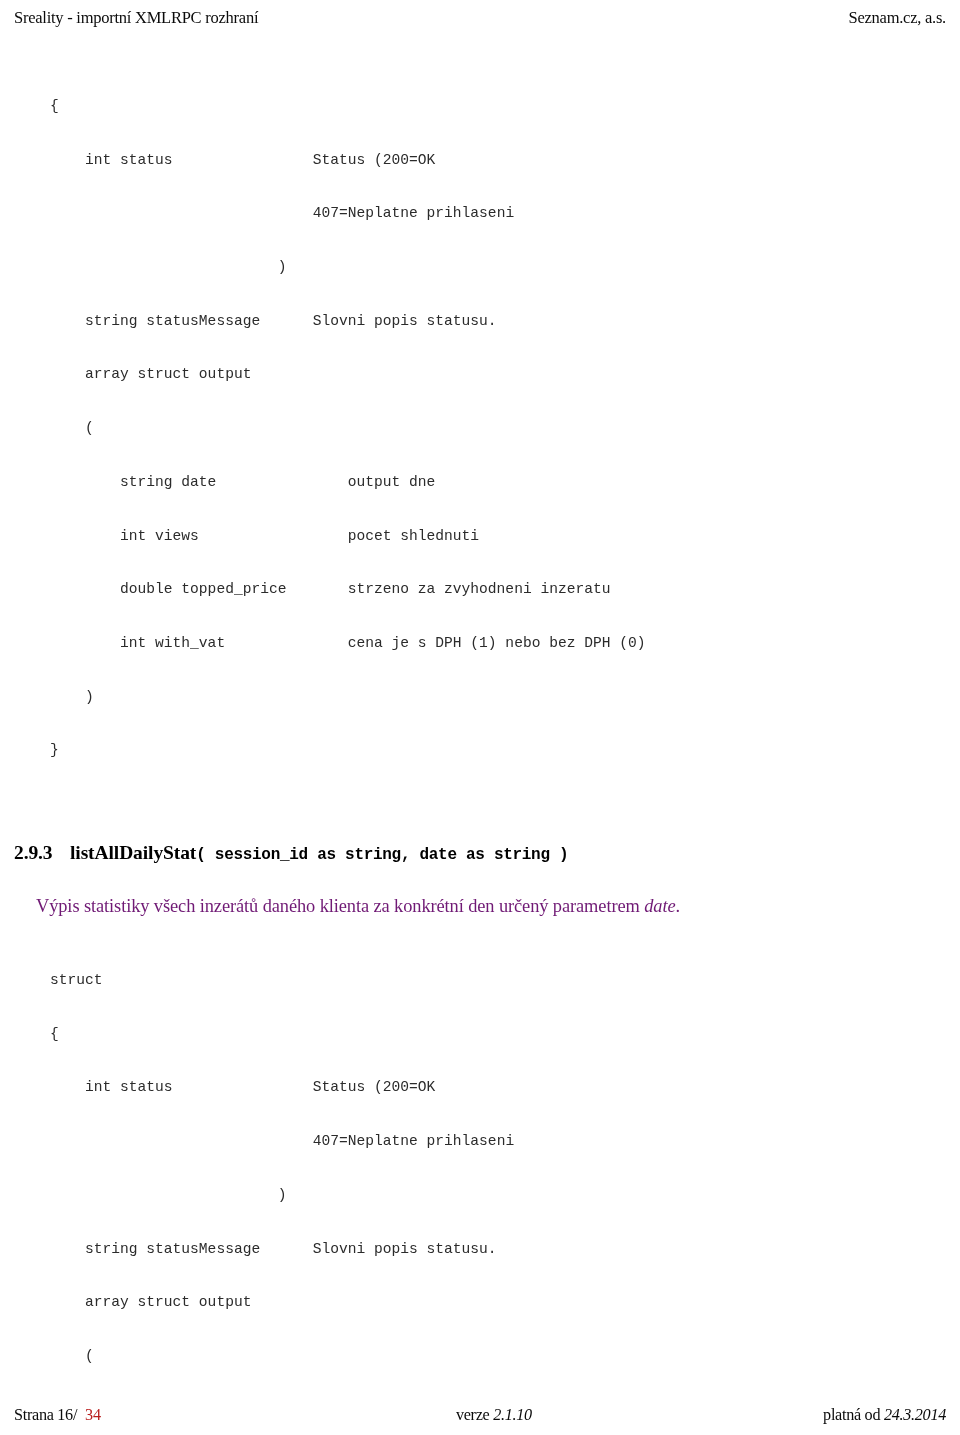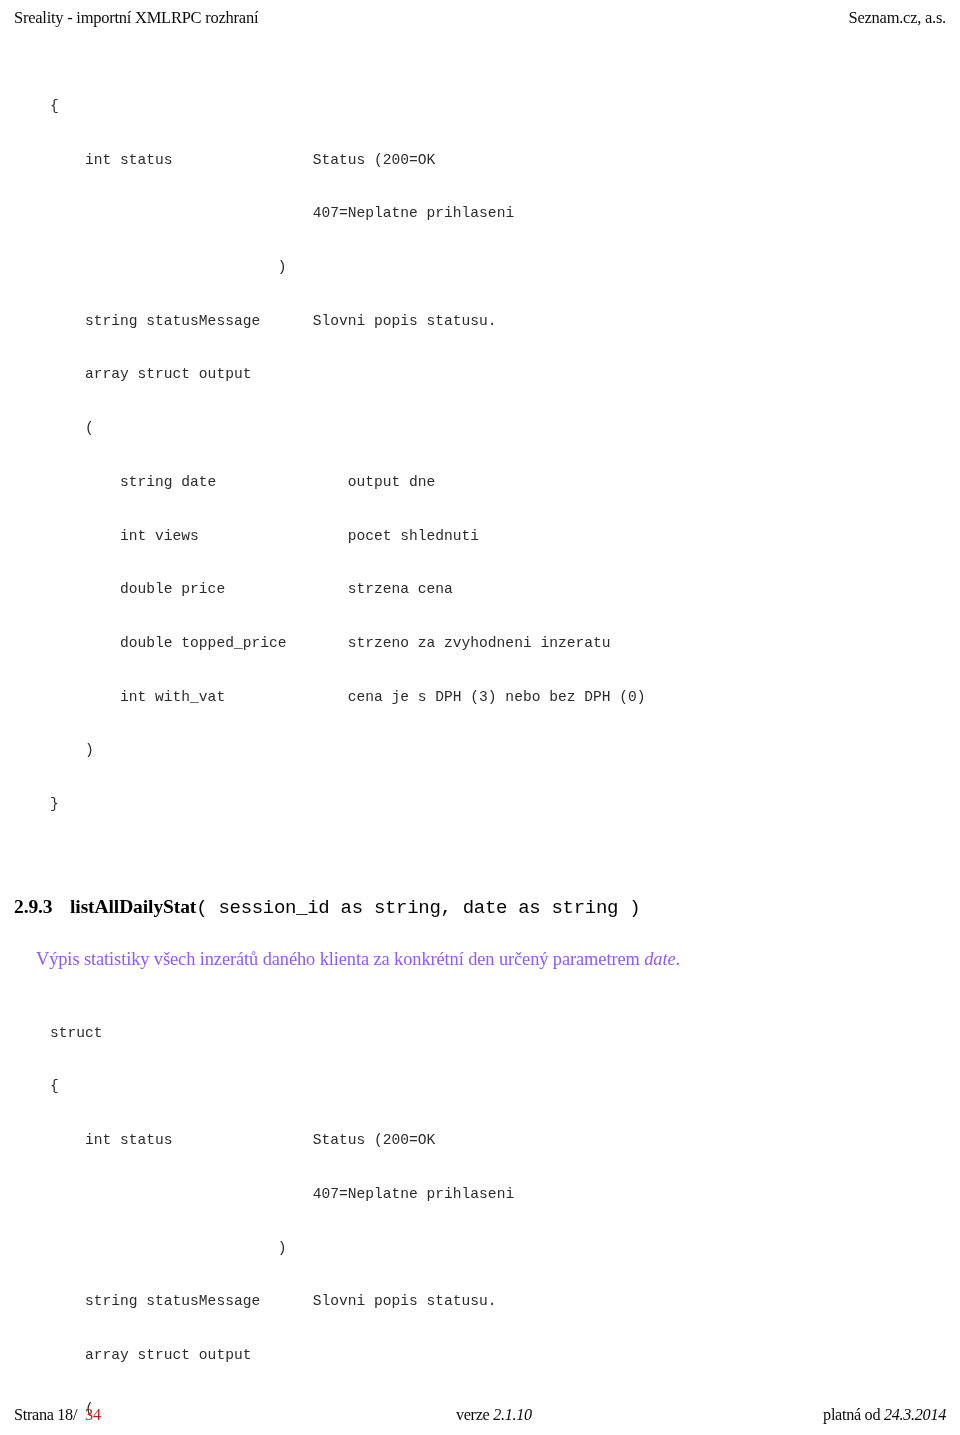--- a/index.html
+++ b/index.html
@@ -89,40 +89,40 @@
     line-height: 25px;
     letter-spacing: -0.1px;
   }
   .sec .num {
     display: inline-block;
     font-family: "Liberation Serif", "DejaVu Serif", serif;
     font-weight: bold;
   }
   .sec .mono {
     font-family: "Liberation Mono", "DejaVu Sans Mono", monospace;
-    font-weight: normal;
-    font-size: 19px;
+    font-weight: bold;
+    font-size: 16px;
     letter-spacing: -0.3px;
   }
   .sec .serifname {
     font-family: "Liberation Serif", "DejaVu Serif", serif;
     font-weight: bold;
     font-size: 19.5px;
   }
 
   .sec-293 .num { width: 56px; }
 
   
   p.body {
     margin: 0;
     padding: 0;
     font-family: "Liberation Serif", "DejaVu Serif", serif;
     font-size: 18.4px;
     line-height: 24px;
-    color: #8b5cf6;
+    color: #701a75;
     letter-spacing: -0.1px;
   }
   p.body .it { font-style: italic; }
   a.xref, .xref {
     color: #b91c1c;
     text-decoration: none;
     margin-left: 8px;
   }
 
   
@@ -162,23 +162,22 @@
     <div class="code blk1 cols-a">
       <span class="row">{</span>
       <span class="row indent1"><span class="sig">int status</span><span class="desc">Status (200=OK</span></span>
       <span class="row hang-status">407=Neplatne prihlaseni</span>
       <span class="row paren-close">)</span>
       <span class="row indent1"><span class="sig">string statusMessage</span><span class="desc">Slovni popis statusu.</span></span>
       <span class="row indent1">array struct output</span>
       <span class="row indent1">(</span>
       <span class="row indent2"><span class="sig">string date</span><span class="desc">output dne</span></span>
       <span class="row indent2"><span class="sig">int views</span><span class="desc">pocet shlednuti</span></span>
-      <span class="row indent2"><span class="sig">double price</span><span class="desc">strzena cena</span></span>
       <span class="row indent2"><span class="sig">double topped_price</span><span class="desc">strzeno za zvyhodneni inzeratu</span></span>
-      <span class="row indent2"><span class="sig">int with_vat</span><span class="desc">cena je s DPH (3) nebo bez DPH (0)</span></span>
+      <span class="row indent2"><span class="sig">int with_vat</span><span class="desc">cena je s DPH (1) nebo bez DPH (0)</span></span>
       <span class="row indent1">)</span>
       <span class="row">}</span>
     </div>
 
     <div class="sp-44"></div>
 
     <h3 class="sec sec-293"><span class="num">2.9.3</span><span class="serifname">listAllDailyStat</span><span class="mono">( session_id as string, date as string )</span></h3>
 
     <div class="sp-26"></div>
 
@@ -202,18 +201,18 @@
       
       
       
       
       
     </div>
 
   </div>
 
   <div class="doc-footer">
-    <span class="left"><span>Strana 18/</span><a class="xref" href="#">34</a></span>
+    <span class="left"><span>Strana 16/</span><a class="xref" href="#">34</a></span>
     <span class="center"><span>verze </span><span class="it">2.1.10</span></span>
     <span class="right"><span>platná od </span><span class="it">24.3.2014</span></span>
   </div>
 
 </div>
 
 </body></html>

